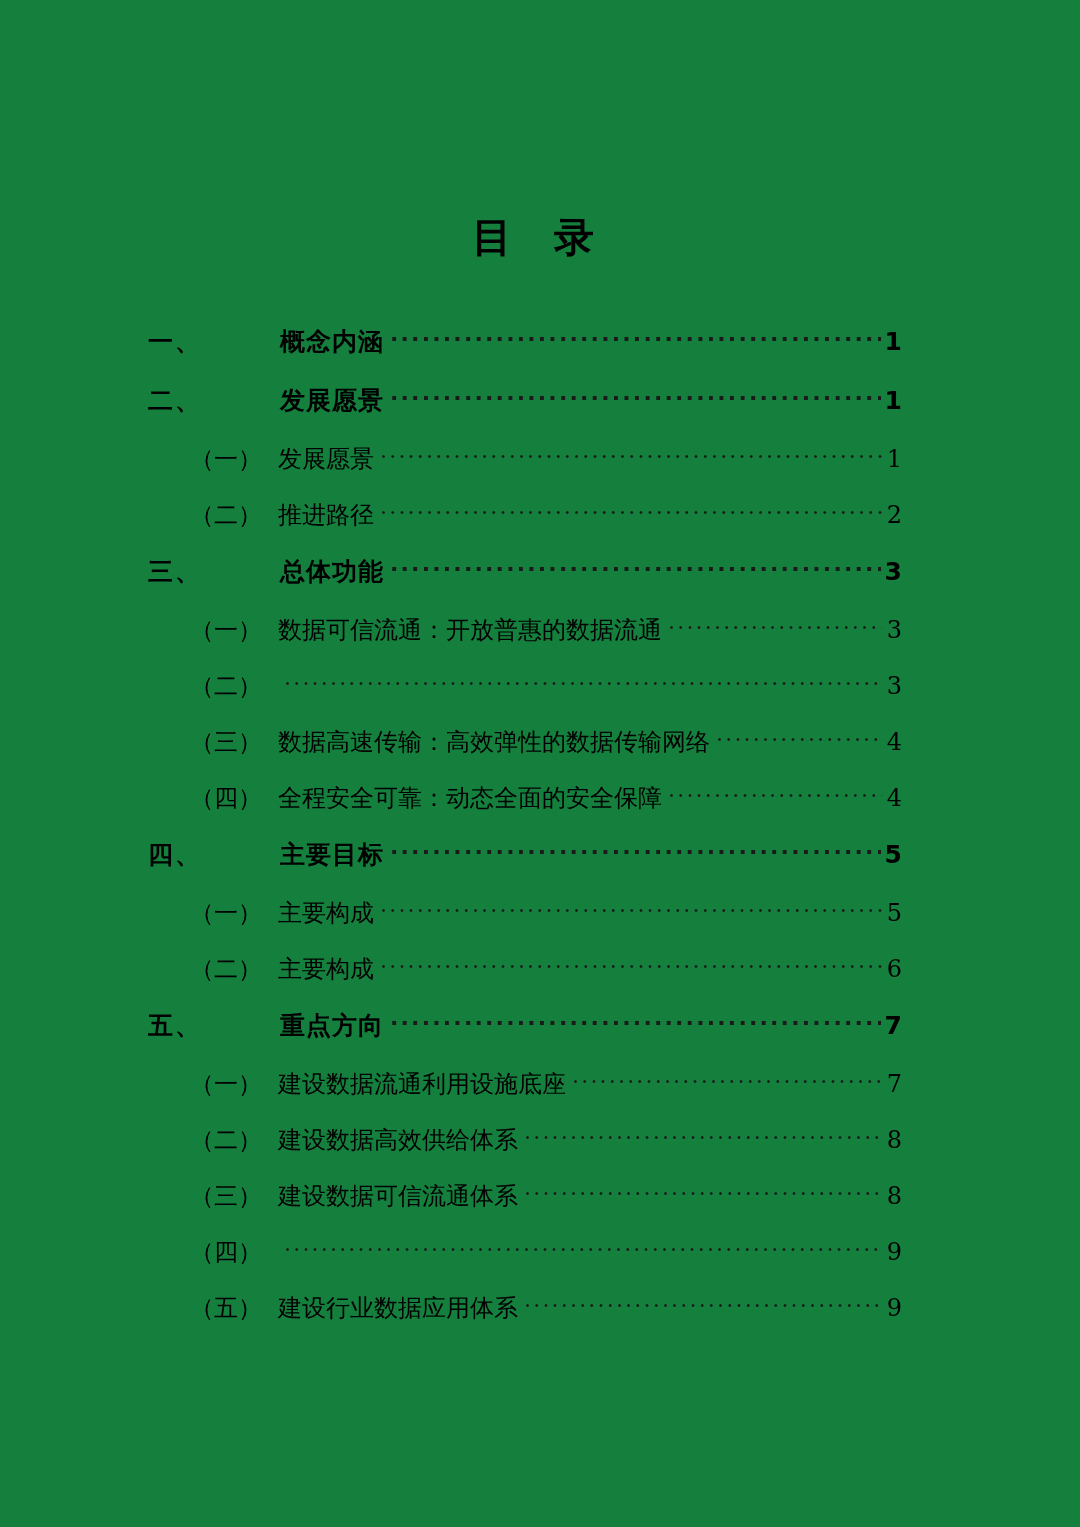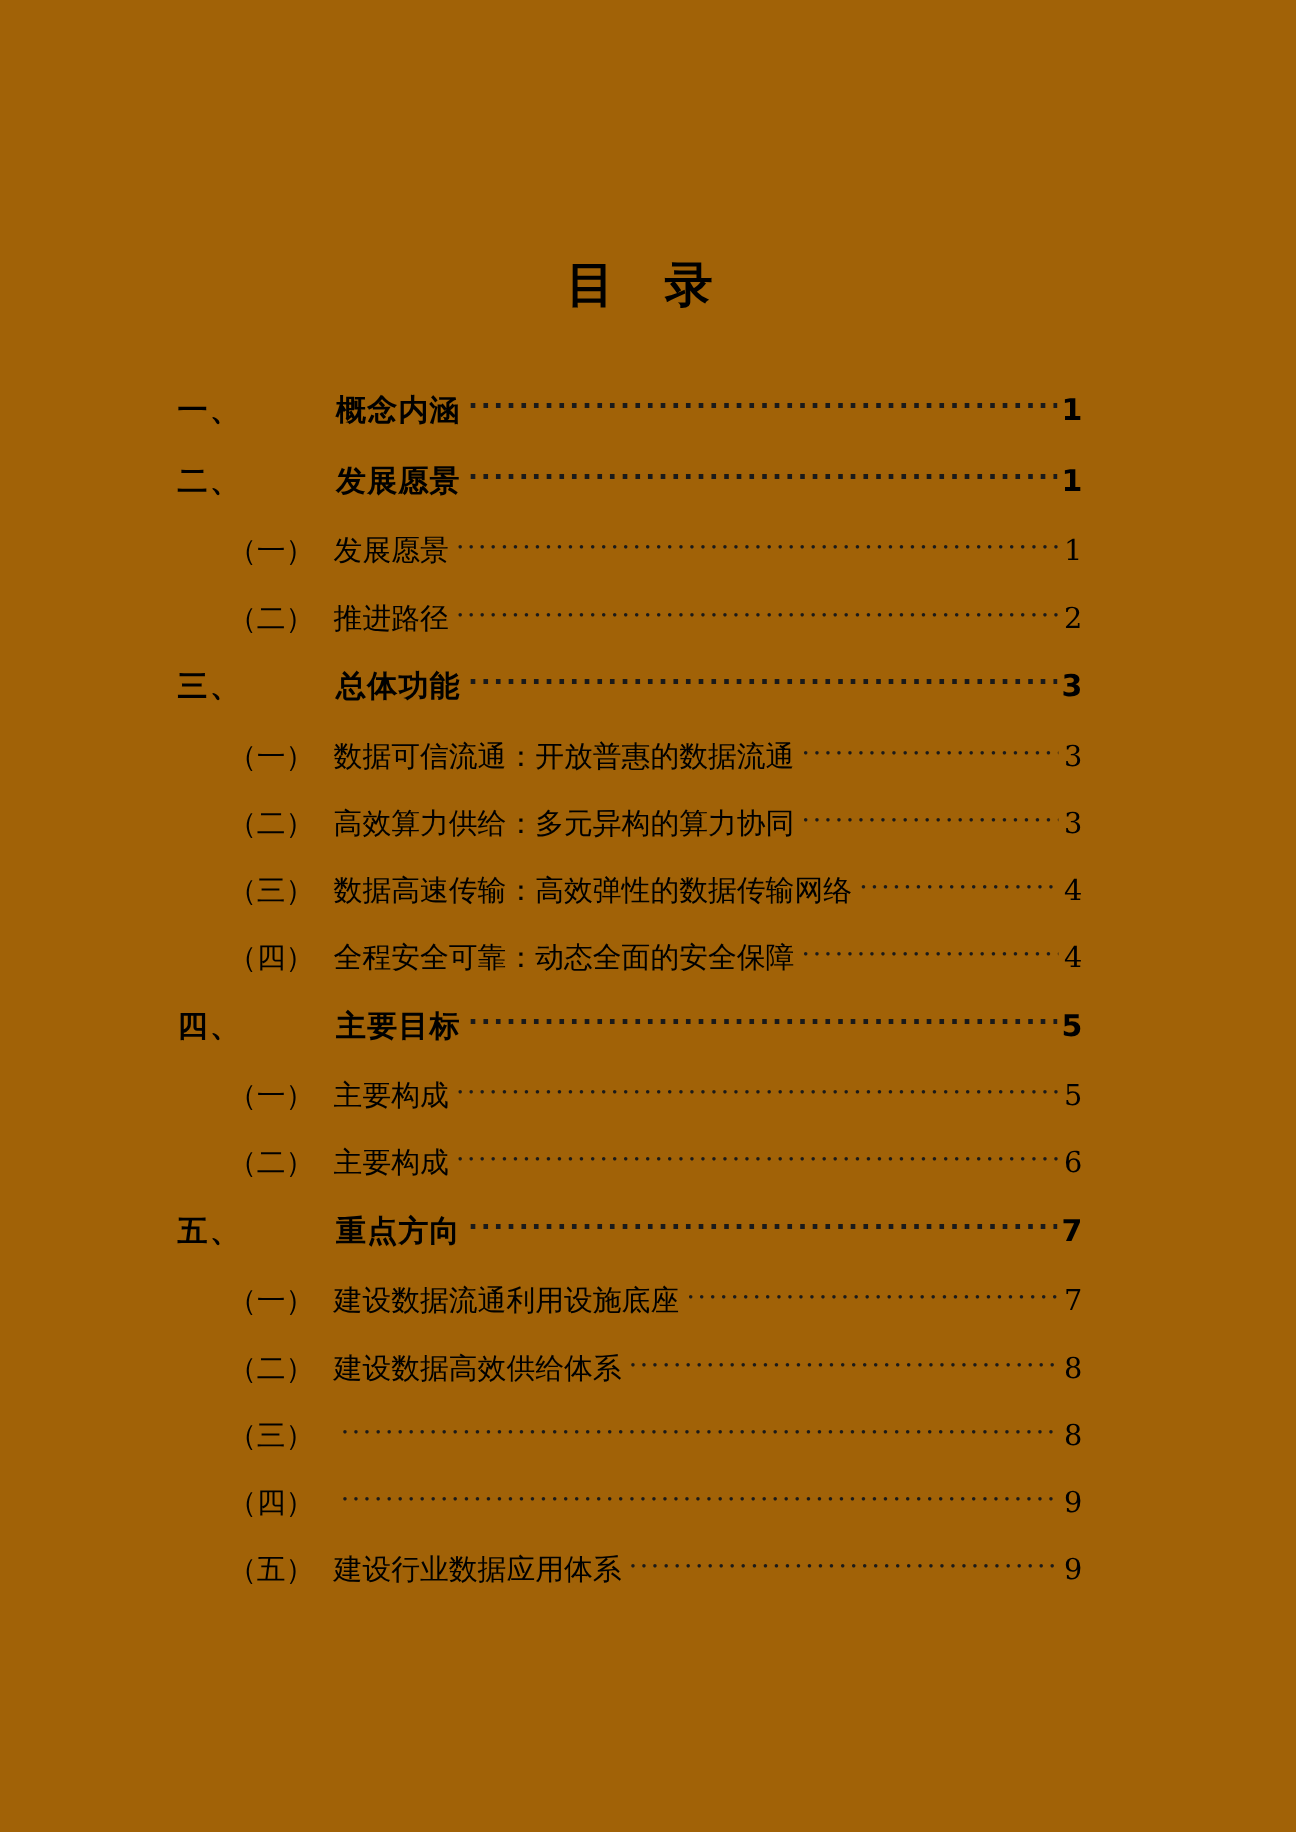--- a/index.html
+++ b/index.html
@@ -4,21 +4,21 @@
 <style>
   html, body {
     margin: 0;
     padding: 0;
     background: #ffffff;
   }
   .page {
     position: relative;
     width: 1080px;
     height: 1527px;
-    background: #a16207;
+    background: #15803d;
     font-family: "DejaVu Serif", serif;
     overflow: hidden;
   }
   .toc-title {
     position: absolute;
     top: 210px;
     left: 0;
     width: 1080px;
     text-align: center;
     font-family: "DejaVu Sans", sans-serif;
@@ -146,21 +146,20 @@
         <span class="pageno">3</span>
       </div>
       <div class="toc-entry level2">
         <span class="num">（一）</span>
         <span class="label">数据可信流通：开放普惠的数据流通</span>
         <span class="leader"></span>
         <span class="pageno">3</span>
       </div>
       <div class="toc-entry level2">
         <span class="num">（二）</span>
-        <span class="label">高效算力供给：多元异构的算力协同</span>
         <span class="leader"></span>
         <span class="pageno">3</span>
       </div>
       <div class="toc-entry level2">
         <span class="num">（三）</span>
         <span class="label">数据高速传输：高效弹性的数据传输网络</span>
         <span class="leader"></span>
         <span class="pageno">4</span>
       </div>
       <div class="toc-entry level2">
@@ -200,20 +199,21 @@
         <span class="pageno">7</span>
       </div>
       <div class="toc-entry level2">
         <span class="num">（二）</span>
         <span class="label">建设数据高效供给体系</span>
         <span class="leader"></span>
         <span class="pageno">8</span>
       </div>
       <div class="toc-entry level2">
         <span class="num">（三）</span>
+        <span class="label">建设数据可信流通体系</span>
         <span class="leader"></span>
         <span class="pageno">8</span>
       </div>
       <div class="toc-entry level2">
         <span class="num">（四）</span>
         <span class="leader"></span>
         <span class="pageno">9</span>
       </div>
       <div class="toc-entry level2">
         <span class="num">（五）</span>

